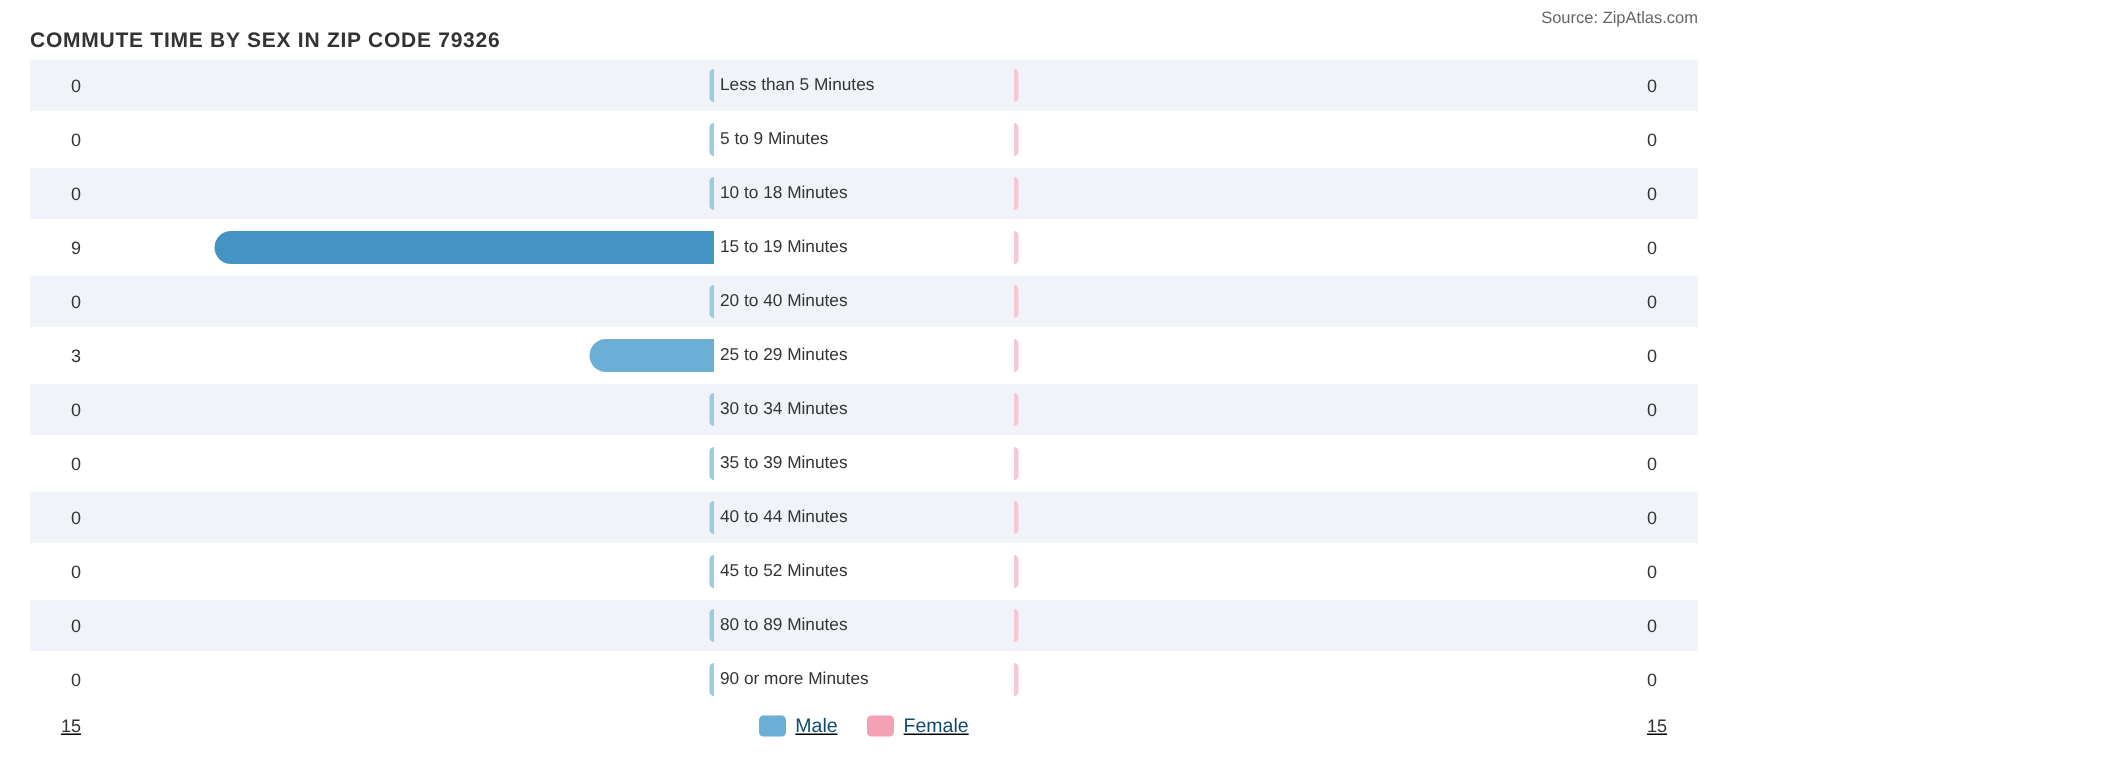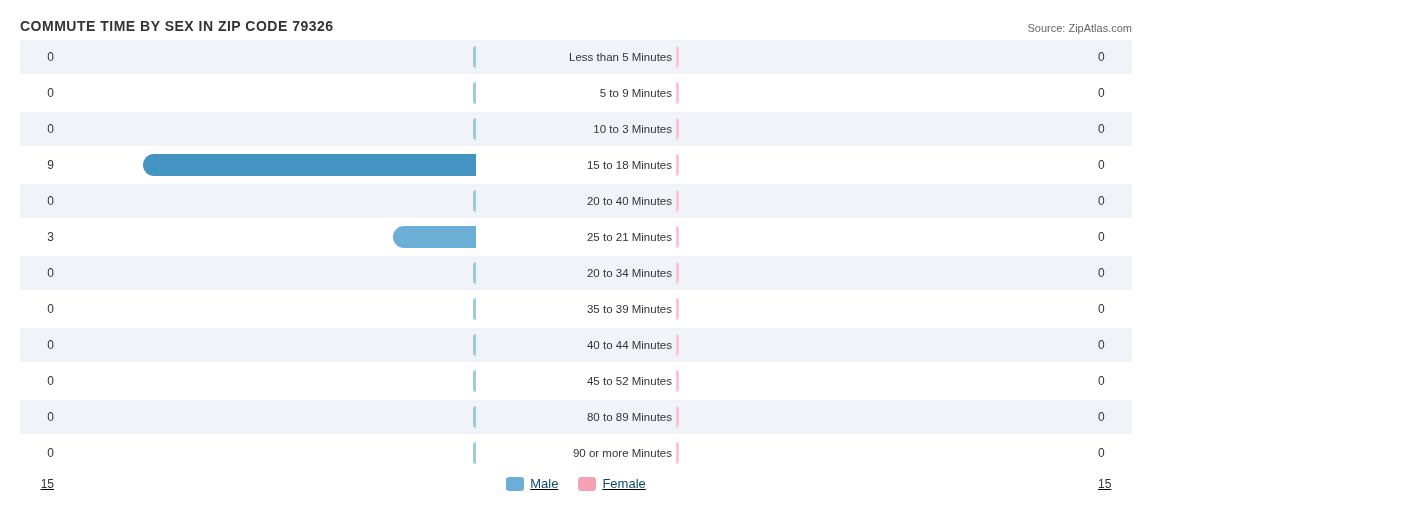--- a/index.html
+++ b/index.html
@@ -21,21 +21,21 @@
     .title {
       font-size: 14px;
       font-weight: bold;
       color: #333;
       text-transform: uppercase;
       letter-spacing: 0.5px;
       margin-bottom: 6px;
     }
     .source {
       position: absolute;
-      top: 22px;
+      top: 6px;
       right: 20px;
       font-size: 11px;
       color: #666;
       margin-left: 27px;
     }
     .chart-area {
       width: 100%;
       position: relative;
       margin-top: 4px;
     }
@@ -71,21 +71,21 @@
       background: #6baed6;
       min-width: 0;
     }
     .bar-left.zero {
       width: 2px;
       border-radius: 11px 0 0 11px;
       background: #9ecae1;
     }
     .label-center {
       width: 200px;
-      text-align: right;
+      text-align: left;
       font-size: 11.5px;
       color: #333;
       flex-shrink: 0;
       padding: 0 4px;
       z-index: 2;
       background: transparent;
     }
     .bar-right {
       height: 22px;
       border-radius: 0 11px 11px 0;
@@ -185,32 +185,32 @@
         <div class="bar-right-container">
           <div class="bar-right zero" style="width: 3px;"></div>
         </div>
         <div class="right-val">0</div>
       </div>
       <div class="row">
         <div class="left-val">0</div>
         <div class="bar-left-container">
           <div class="bar-left zero" style="width: 3px;"></div>
         </div>
-        <div class="label-center">10 to 3 Minutes</div>
+        <div class="label-center">10 to 18 Minutes</div>
         <div class="bar-right-container">
           <div class="bar-right zero" style="width: 3px;"></div>
         </div>
         <div class="right-val">0</div>
       </div>
       <div class="row">
         <div class="left-val">9</div>
         <div class="bar-left-container">
           <div class="bar-left" style="width: 80%; background: rgb(67, 147, 195);"></div>
         </div>
-        <div class="label-center">15 to 18 Minutes</div>
+        <div class="label-center">15 to 19 Minutes</div>
         <div class="bar-right-container">
           <div class="bar-right zero" style="width: 3px;"></div>
         </div>
         <div class="right-val">0</div>
       </div>
       <div class="row">
         <div class="left-val">0</div>
         <div class="bar-left-container">
           <div class="bar-left zero" style="width: 3px;"></div>
         </div>
@@ -218,32 +218,32 @@
         <div class="bar-right-container">
           <div class="bar-right zero" style="width: 3px;"></div>
         </div>
         <div class="right-val">0</div>
       </div>
       <div class="row">
         <div class="left-val">3</div>
         <div class="bar-left-container">
           <div class="bar-left" style="width: 20%;"></div>
         </div>
-        <div class="label-center">25 to 21 Minutes</div>
-        <div class="bar-right-container">
-          <div class="bar-right zero" style="width: 3px;"></div>
-        </div>
-        <div class="right-val">0</div>
-      </div>
-      <div class="row">
-        <div class="left-val">0</div>
-        <div class="bar-left-container">
-          <div class="bar-left zero" style="width: 3px;"></div>
-        </div>
-        <div class="label-center">20 to 34 Minutes</div>
+        <div class="label-center">25 to 29 Minutes</div>
+        <div class="bar-right-container">
+          <div class="bar-right zero" style="width: 3px;"></div>
+        </div>
+        <div class="right-val">0</div>
+      </div>
+      <div class="row">
+        <div class="left-val">0</div>
+        <div class="bar-left-container">
+          <div class="bar-left zero" style="width: 3px;"></div>
+        </div>
+        <div class="label-center">30 to 34 Minutes</div>
         <div class="bar-right-container">
           <div class="bar-right zero" style="width: 3px;"></div>
         </div>
         <div class="right-val">0</div>
       </div>
       <div class="row">
         <div class="left-val">0</div>
         <div class="bar-left-container">
           <div class="bar-left zero" style="width: 3px;"></div>
         </div>

